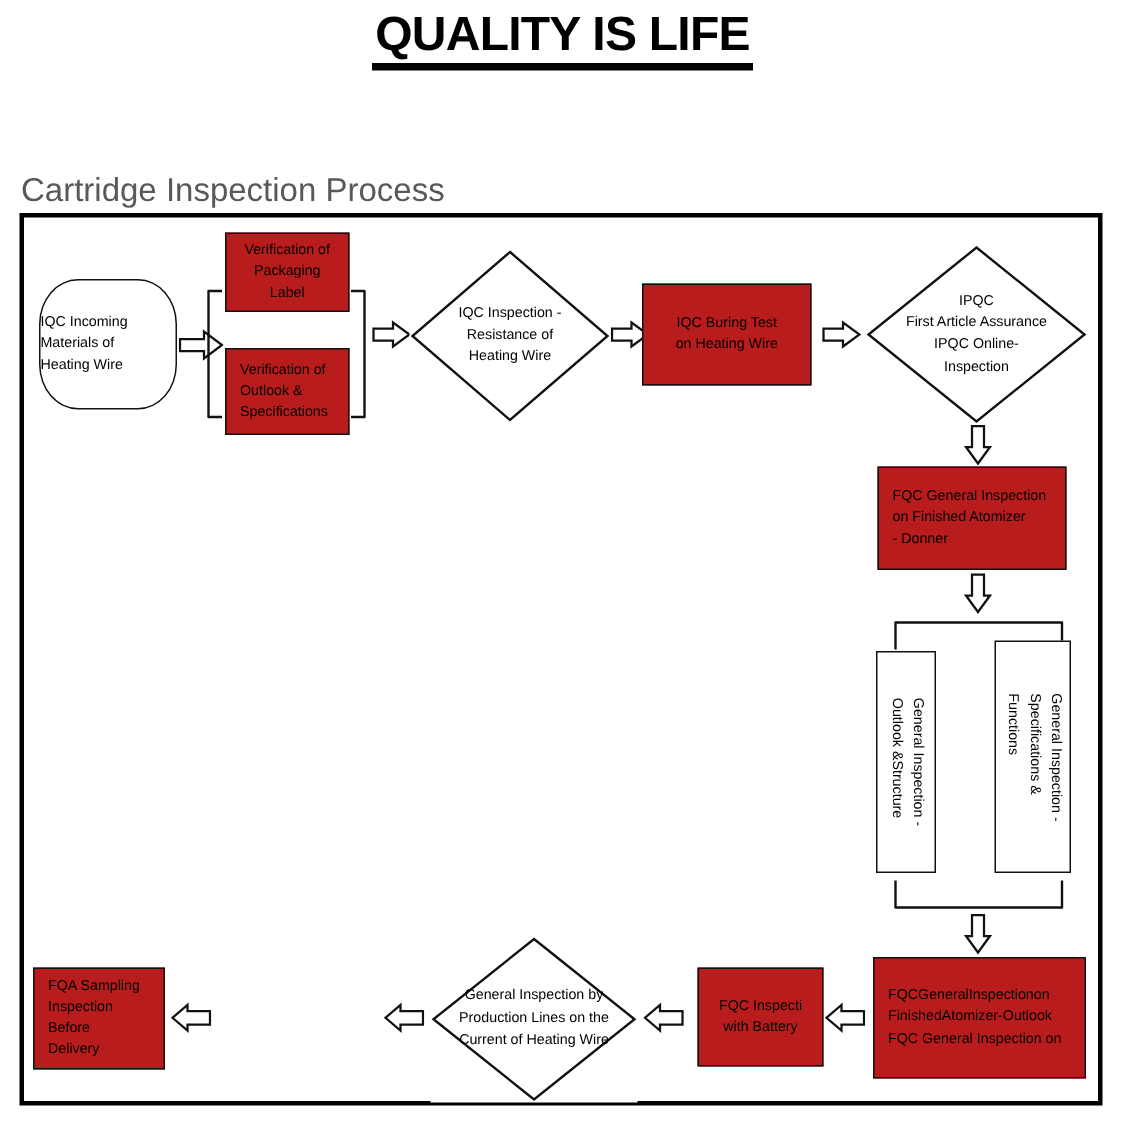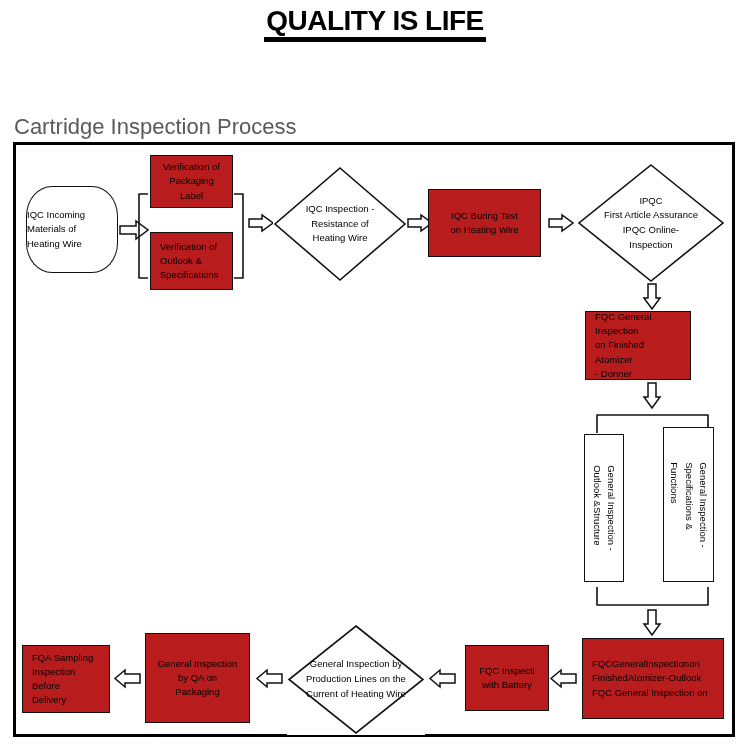--- a/index.html
+++ b/index.html
@@ -21,21 +21,21 @@
     height: 750px;
   }
 
   
   .doc-title {
     position: absolute;
     left: 0;
     top: 6px;
     width: 750px;
     text-align: center;
-    font-size: 28px;
+    font-size: 32px;
     font-weight: bold;
     letter-spacing: -0.5px;
     line-height: 1.05;
   }
   .doc-title span.t {
     border-bottom: 5px solid #000;
     padding: 0 2px 2px 2px;
     display: inline-block;
   }
   .doc-subtitle {
@@ -249,21 +249,21 @@
       </div>
     </div>
   </div>
 
   <div class="arrow" style="left:642px; top:283px; width:20px; height:28px;">
     <svg viewBox="0 0 20 28" preserveAspectRatio="none">
       <path d="M6,1 L6,15 L2,15 L10,26 L18,15 L14,15 L14,1 Z" fill="#fff" stroke="#111" stroke-width="1.5"></path>
     </svg>
   </div>
 
-  <div class="node rect left" style="left:585px; top:311px; width:106px; height:69px;">
+  <div class="node rect left" style="left:585px; top:311px; width:126px; height:69px;">
     <div class="inner">
       <div>FQC General Inspection</div>
       <div>on Finished Atomizer</div>
       <div>- Donner</div>
     </div>
   </div>
 
   <div class="arrow" style="left:642px; top:382px; width:20px; height:28px;">
     <svg viewBox="0 0 20 28" preserveAspectRatio="none">
       <path d="M6,1 L6,15 L2,15 L10,26 L18,15 L14,15 L14,1 Z" fill="#fff" stroke="#111" stroke-width="1.5"></path>
@@ -344,26 +344,20 @@
       </div>
     </div>
   </div>
 
   <div class="arrow" style="left:255px; top:668px; width:28px; height:21px;">
     <svg viewBox="0 0 28 21" preserveAspectRatio="none">
       <path d="M27,6 L12,6 L12,2 L2,10.5 L12,19 L12,15 L27,15 Z" fill="#fff" stroke="#111" stroke-width="1.5"></path>
     </svg>
   </div>
 
-  <div class="node rect center" style="left:145px; top:633px; width:105px; height:90px;">
-    <div class="inner">
-      <div>General Inspection</div>
-      <div>by QA on Packaging</div>
-    </div>
-  </div>
 
   <div class="arrow" style="left:113px; top:668px; width:28px; height:21px;">
     <svg viewBox="0 0 28 21" preserveAspectRatio="none">
       <path d="M27,6 L12,6 L12,2 L2,10.5 L12,19 L12,15 L27,15 Z" fill="#fff" stroke="#111" stroke-width="1.5"></path>
     </svg>
   </div>
 
   <div class="node rect left" style="left:22px; top:645px; width:88px; height:68px;">
     <div class="inner">
       <div>FQA Sampling</div>

